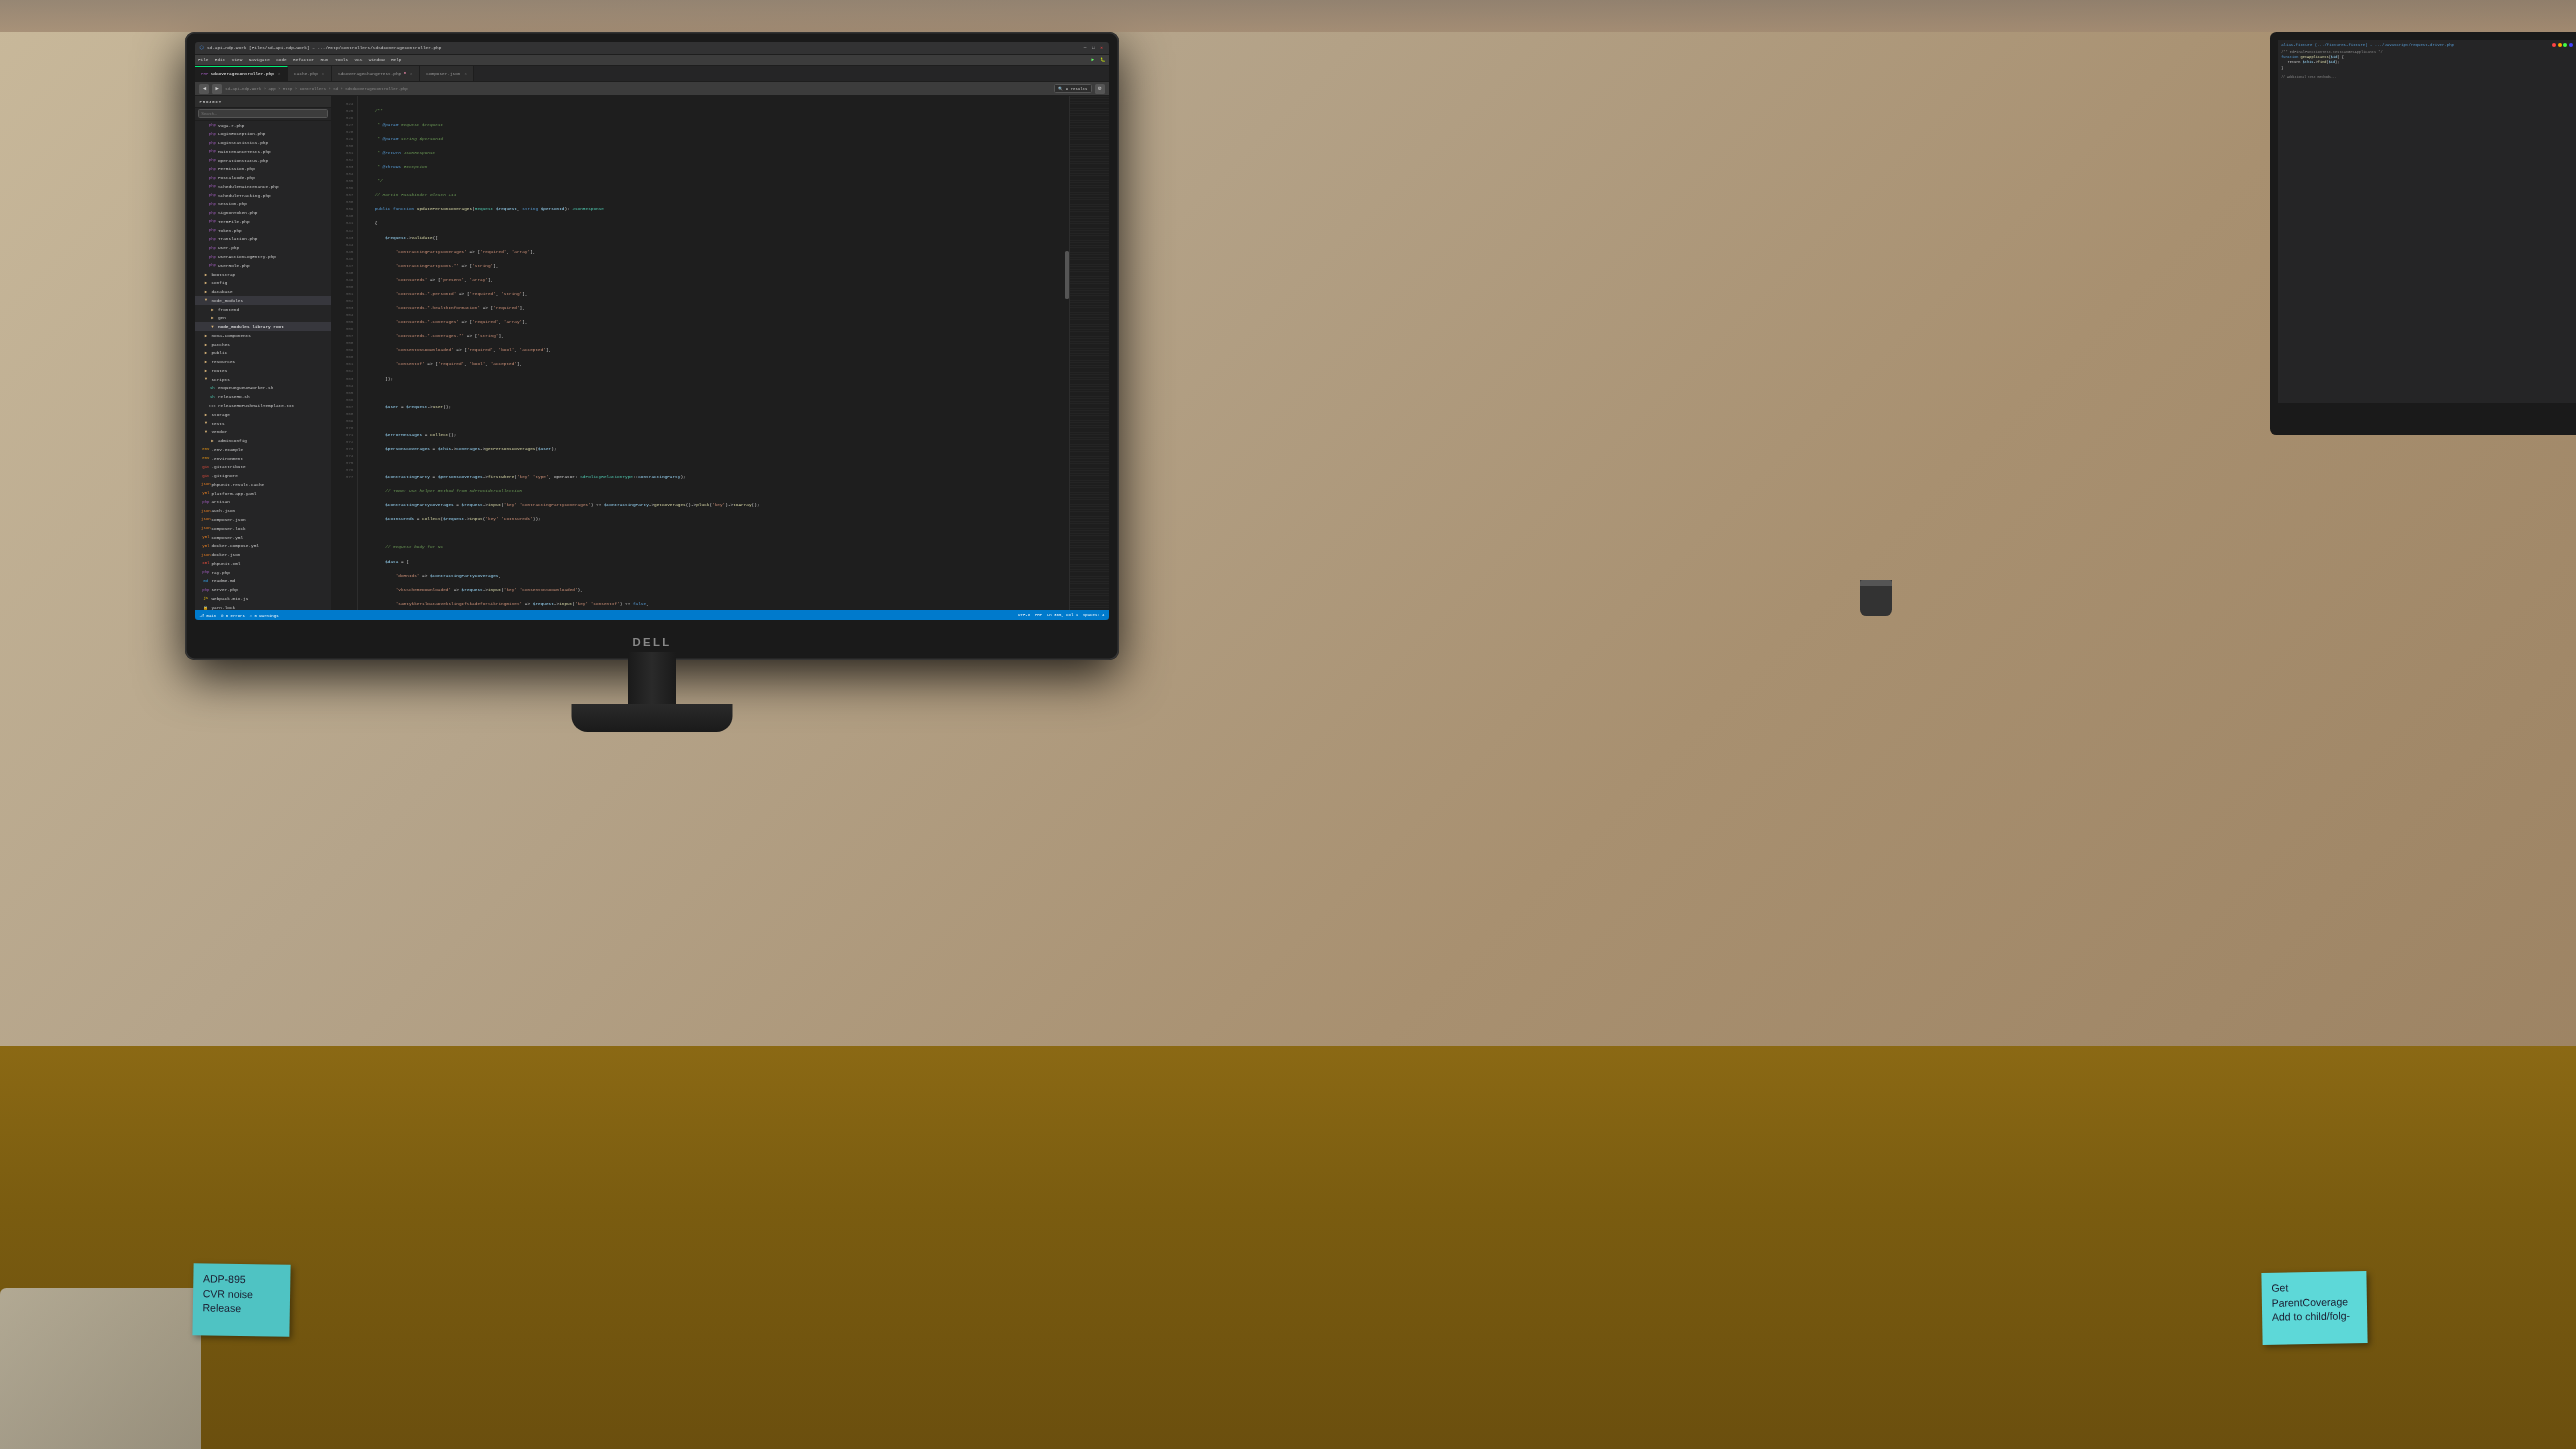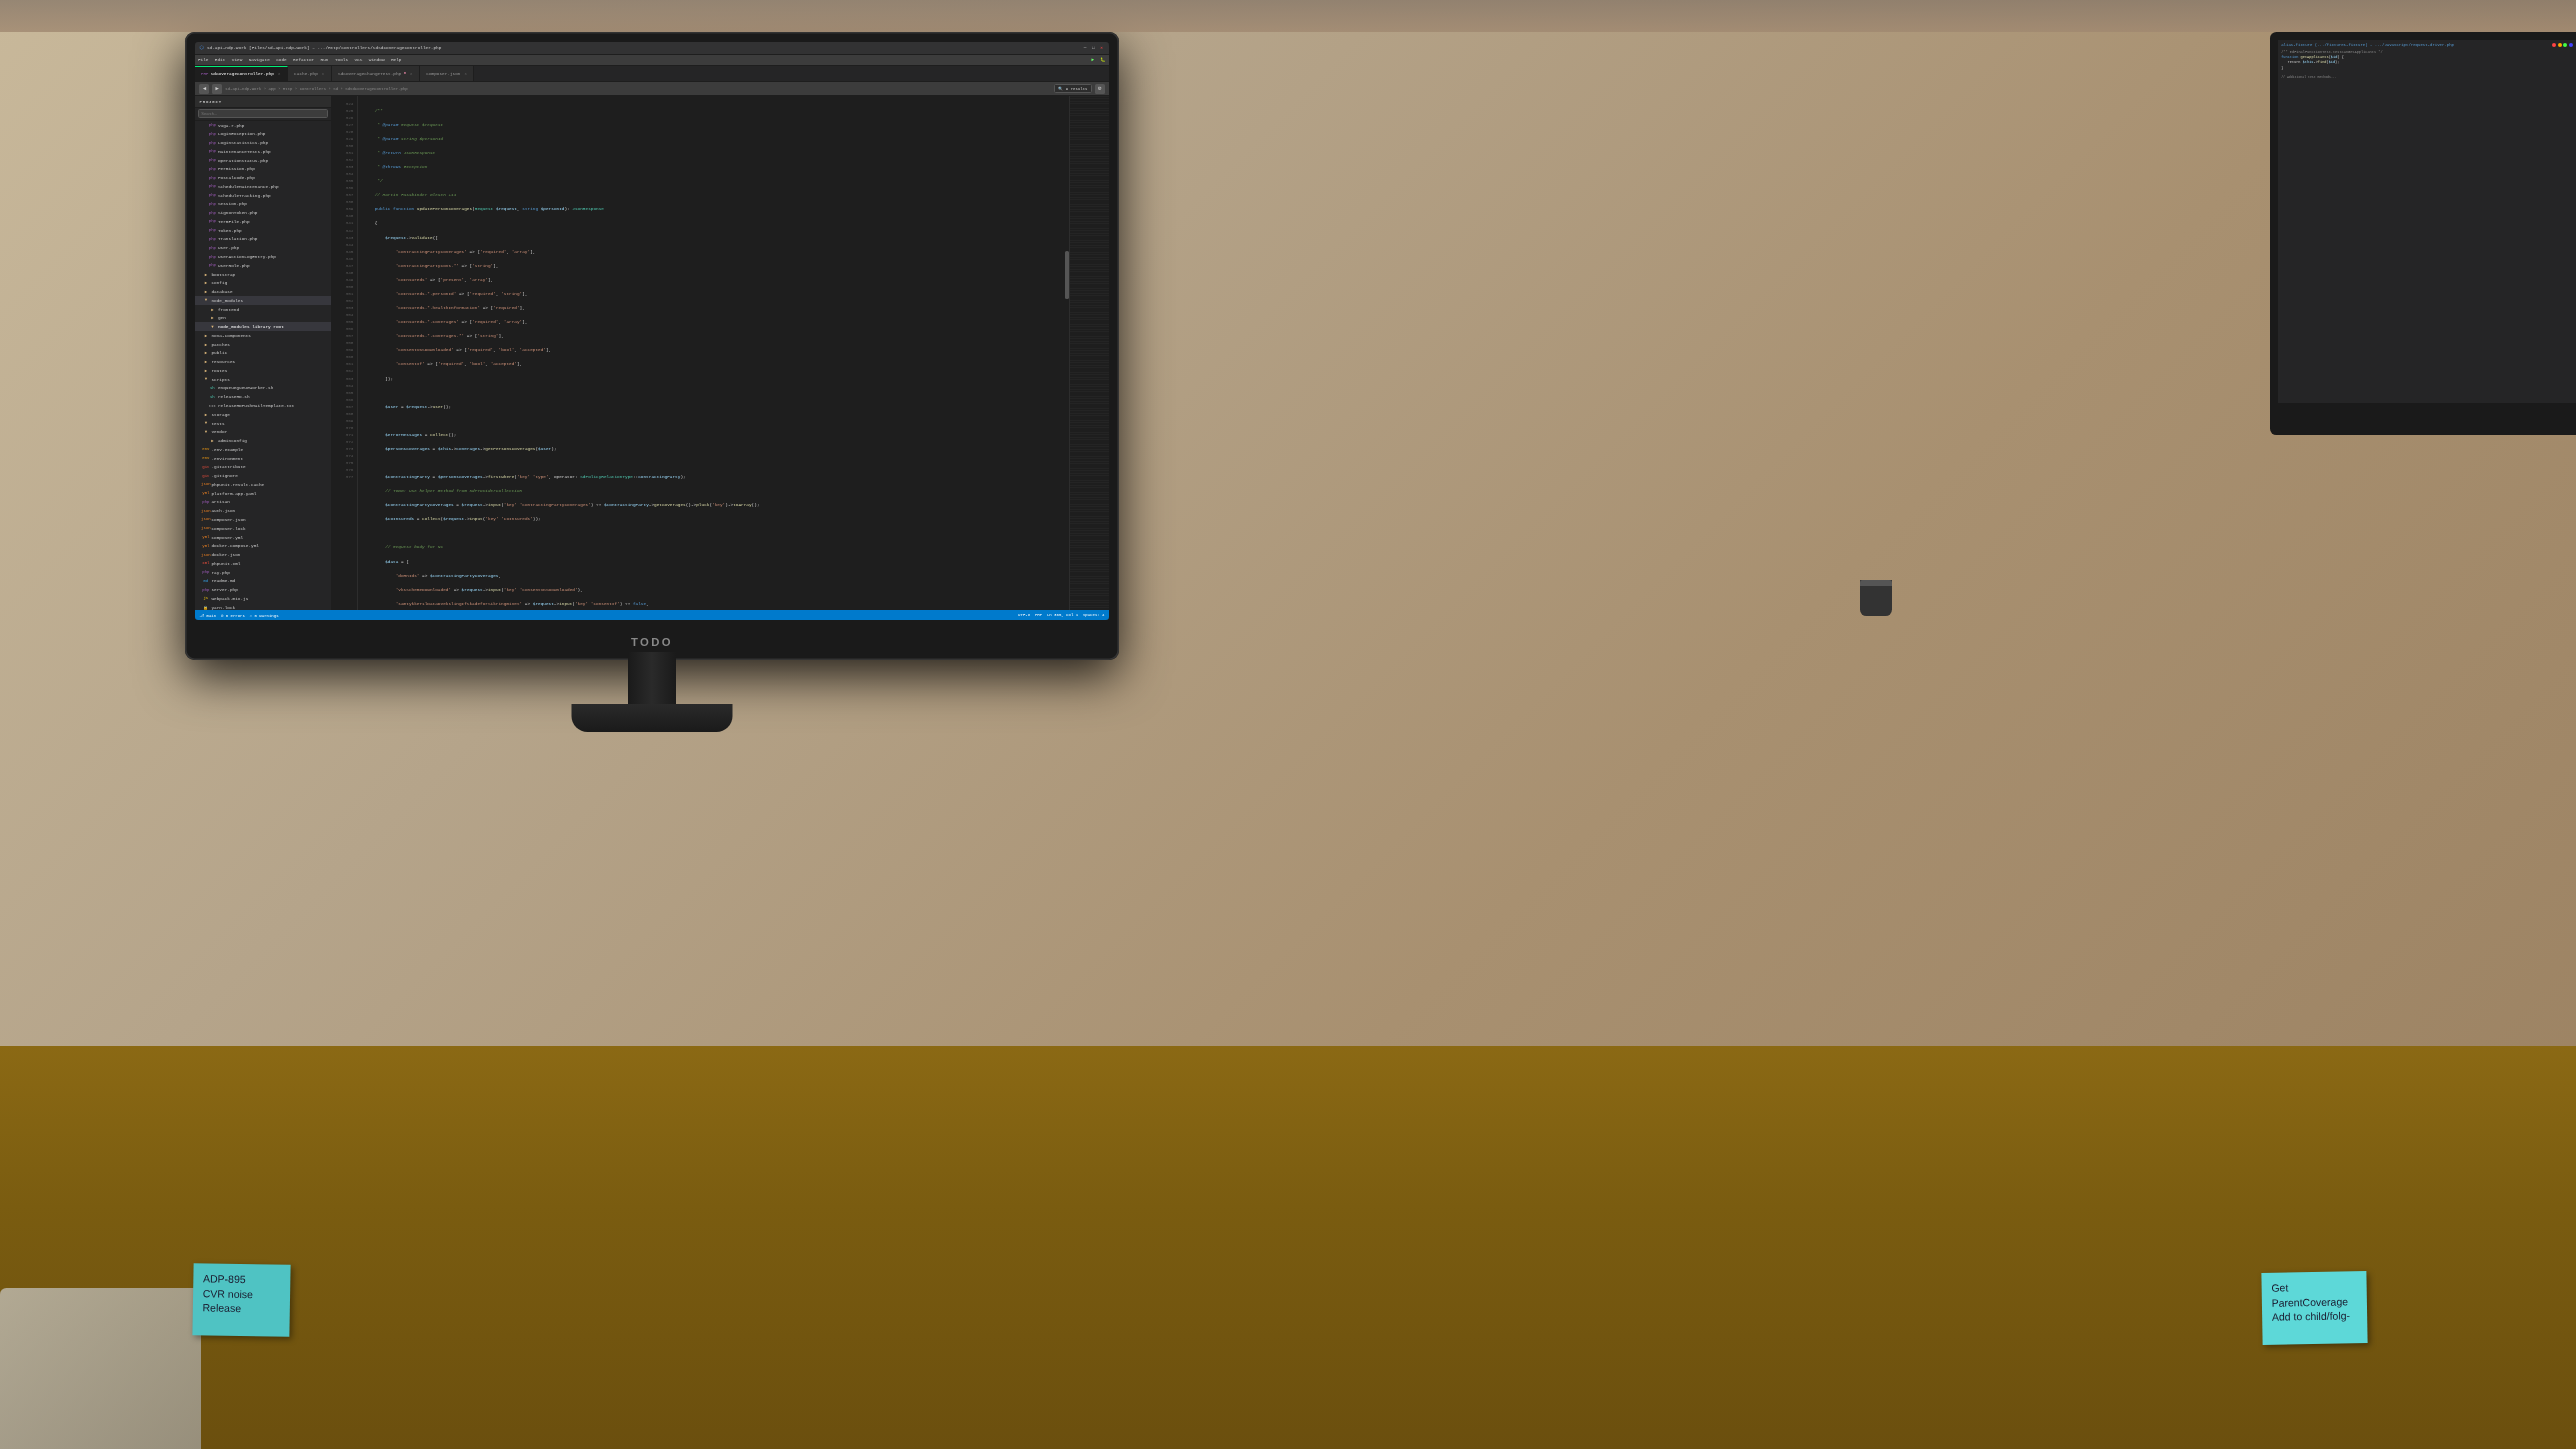--- a/index.html
+++ b/index.html
@@ -471,21 +471,21 @@
 </head>
 <body>
 
 <div class="room-bg"></div>
 
 <div class="desk"></div>
 
 <div class="keyboard-area"></div>
 
 <div class="monitor-outer">
-  <div class="dell-logo">TODO</div>
+  <div class="dell-logo">DELL</div>
   <div class="monitor-stand-neck"></div>
   <div class="monitor-stand-base"></div>
 
   <div class="monitor-screen">
     <div class="ide-container">
 
       <div class="title-bar">
         <div class="title-bar-left">
           <span style="color:#4a9eff;font-size:4.8px;">⬡</span>
           <span>sd-api-ndp-work [Files/sd-api-ndp-work] – .../Http/Controllers/SdSdCoverageController.php</span>

